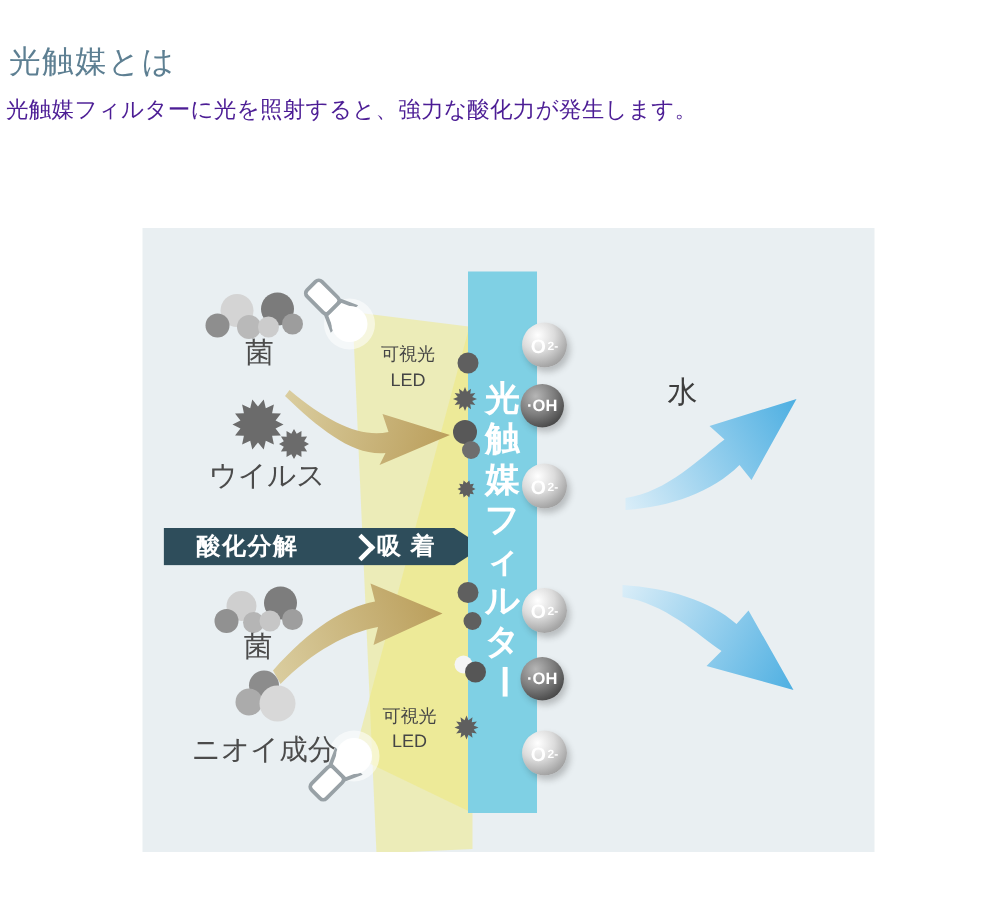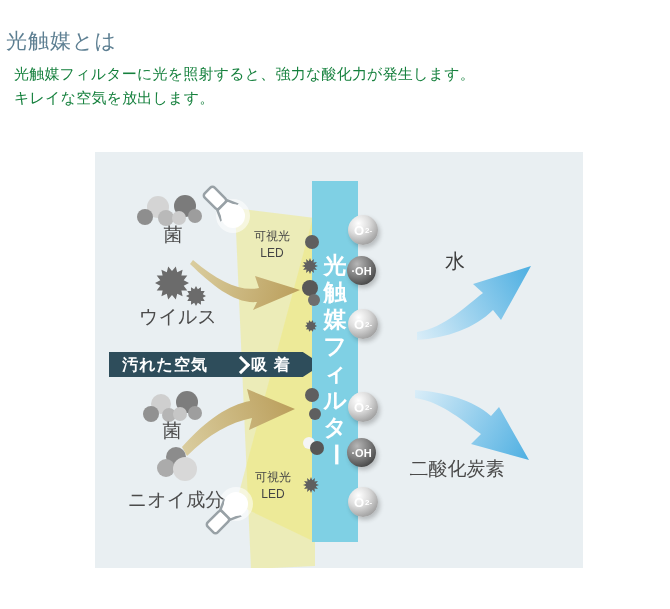--- a/index.html
+++ b/index.html
@@ -1,19 +1,19 @@
 <!DOCTYPE html>
 <html><head>
 <meta charset="utf-8">
 <style>
   html,body{margin:0;padding:0;background:#fff;}
   .stage{position:relative;width:670px;height:609px;background:#ffffff;overflow:hidden;
          font-family:"Liberation Sans","DejaVu Sans",sans-serif;}
   .page-title{position:absolute;left:6px;top:27px;font-size:21px;font-weight:500;color:#5d7f92;letter-spacing:1px;}
-  .desc{position:absolute;left:14px;top:62px;font-size:15px;color:#15803d;line-height:24px;letter-spacing:0.2px;}
+  .desc{position:absolute;left:4px;top:62px;font-size:15px;color:#4c1d95;line-height:24px;letter-spacing:0.2px;}
   .diagram{position:absolute;left:95px;top:152px;width:488px;height:416px;background:#e9eff2;}
   .layer{position:absolute;left:0;top:0;width:488px;height:416px;pointer-events:none;}
   
   .filter-bar{position:absolute;left:217px;top:29px;width:46px;height:361px;background:#7fd0e4;}
   .filter-text{position:absolute;left:217px;top:100px;width:46px;display:flex;flex-direction:column;align-items:center;}
   .filter-text span{display:block;height:27px;line-height:27px;font-size:23px;font-weight:bold;color:#ffffff;}
   .filter-text span.rot{transform:rotate(90deg);}
   
   .banner{position:absolute;top:200px;height:25px;background:#2e4d5b;}
   .banner-left{left:14px;width:213px;clip-path:polygon(0 0,91% 0,100% 50%,91% 100%,0 100%);}
@@ -36,21 +36,20 @@
   .lbl-led{font-size:12px;line-height:17px;text-align:center;color:#454545;}
 </style>
 </head>
 <body>
 
 <div class="stage">
 
   <div class="page-title">光触媒とは</div>
   <div class="desc">
     <div>光触媒フィルターに光を照射すると、強力な酸化力が発生します。</div>
-    <div>キレイな空気を放出します。</div>
   </div>
 
   <div class="diagram">
 
     <svg class="layer" viewBox="0 0 488 416">
       <defs>
         <linearGradient id="gTanTop" gradientUnits="userSpaceOnUse" x1="96" y1="110" x2="205" y2="140">
           <stop offset="0" stop-color="#dacd9f"></stop>
             <stop offset="1" stop-color="#bb9f5c"></stop>
         </linearGradient>
@@ -90,21 +89,21 @@
       </g>
 
       <g>
         <circle cx="81" cy="305" r="10" fill="#8c8c8c"></circle>
           <circle cx="71" cy="316" r="9" fill="#ababab"></circle>
         <circle cx="90" cy="317" r="12" fill="#d8d8d8"></circle>
       </g>
     </svg>
 
     <div class="banner banner-left">
-      <span style="left:56px">汚れた空気</span>
+      <span style="left:56px">酸化分解</span>
       <i class="chev" style="left:132px"></i>
       <span style="left:162px">吸 着</span>
     </div>
 
     <div class="filter-bar"></div>
     <div class="filter-text">
       <span>光</span>
       <span>触</span>
       <span>媒</span>
       <span>フ</span>
@@ -185,16 +184,15 @@
       <div>可視光</div>
       <div>LED</div>
     </div>
     <div class="lbl" style="left:360px;top:96px;font-size:20px;color:#3d3d3d">水</div>
     <div class="lbl lbl-big" style="left:77px;top:266px">菌</div>
     <div class="lbl lbl-big" style="left:81px;top:335px">ニオイ成分</div>
     <div class="lbl lbl-led" style="left:178px;top:317px">
       <div>可視光</div>
       <div>LED</div>
     </div>
-    <div class="lbl lbl-big" style="left:362px;top:304px;color:#4a4a4a">二酸化炭素</div>
 
   </div>
 </div>
 
 </body></html>

